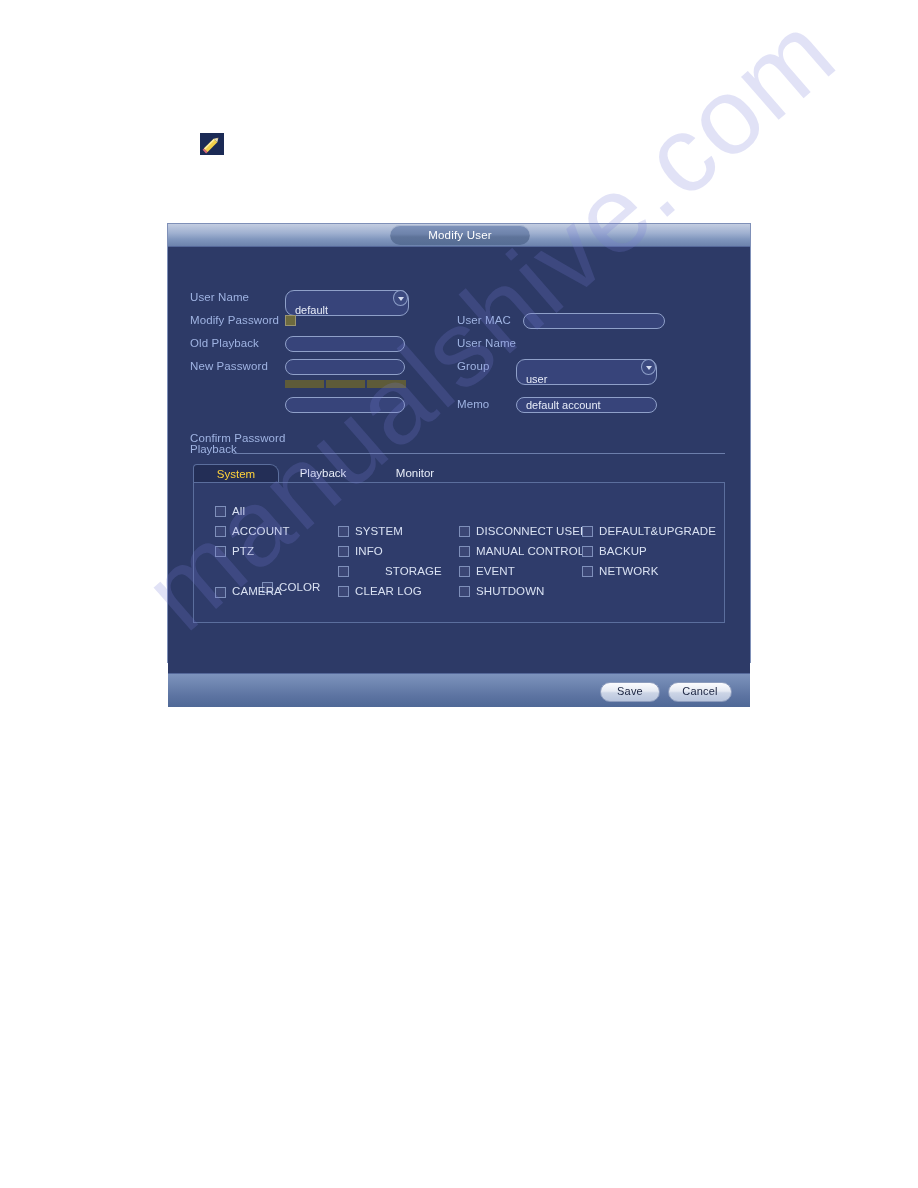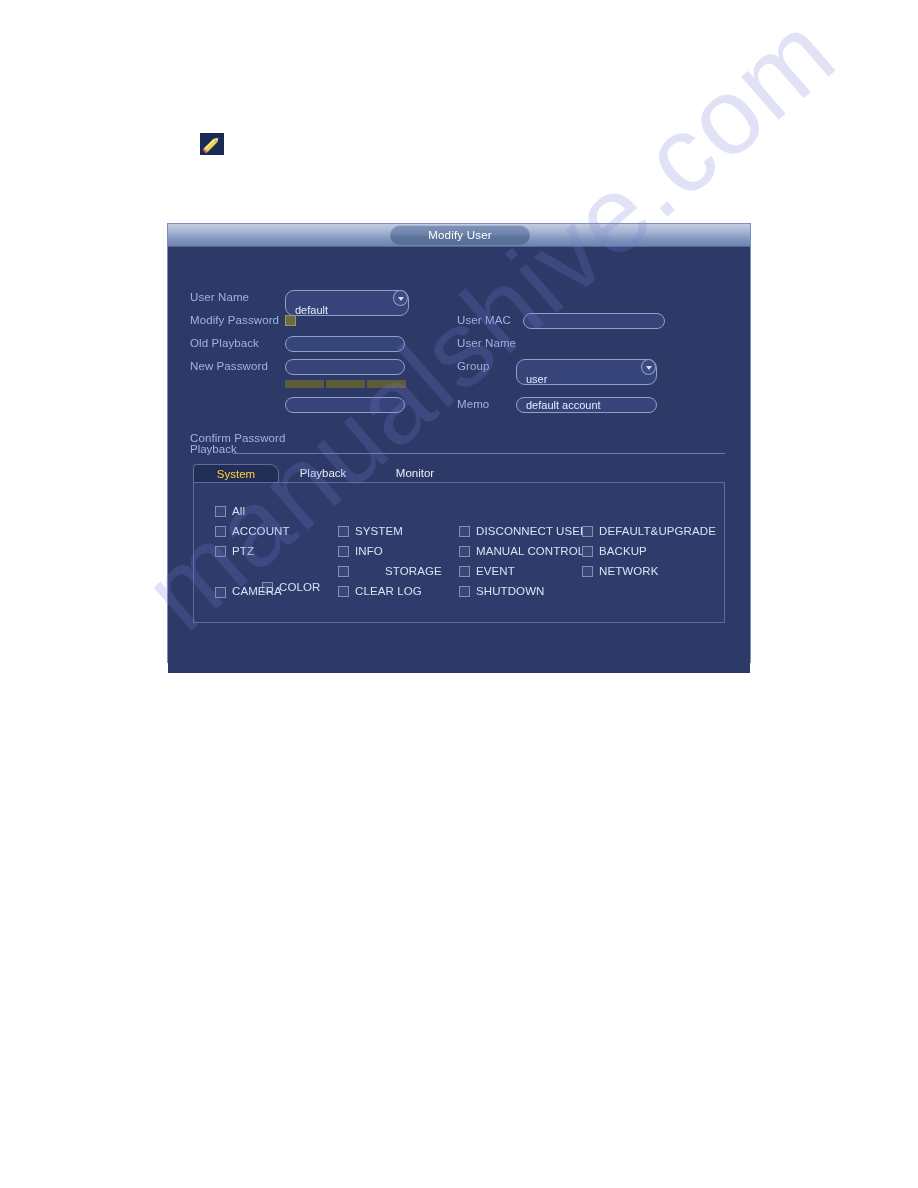--- a/index.html
+++ b/index.html
@@ -394,14 +394,18 @@
         <span class="cb-txt">BACKUP</span>
       </div>
       <div class="cb-item" style="left:388px; top:82px;text-align:right;">
         <span class="cb-box"></span>
         <span class="cb-txt">NETWORK</span>
       </div>
 
     </div>
   </div>
 
+  <div class="footer">
+    <div class="btn btn-save">Save</div>
+    <div class="btn btn-cancel">Cancel</div>
+  </div>
 
 </div>
 
 </body></html>

